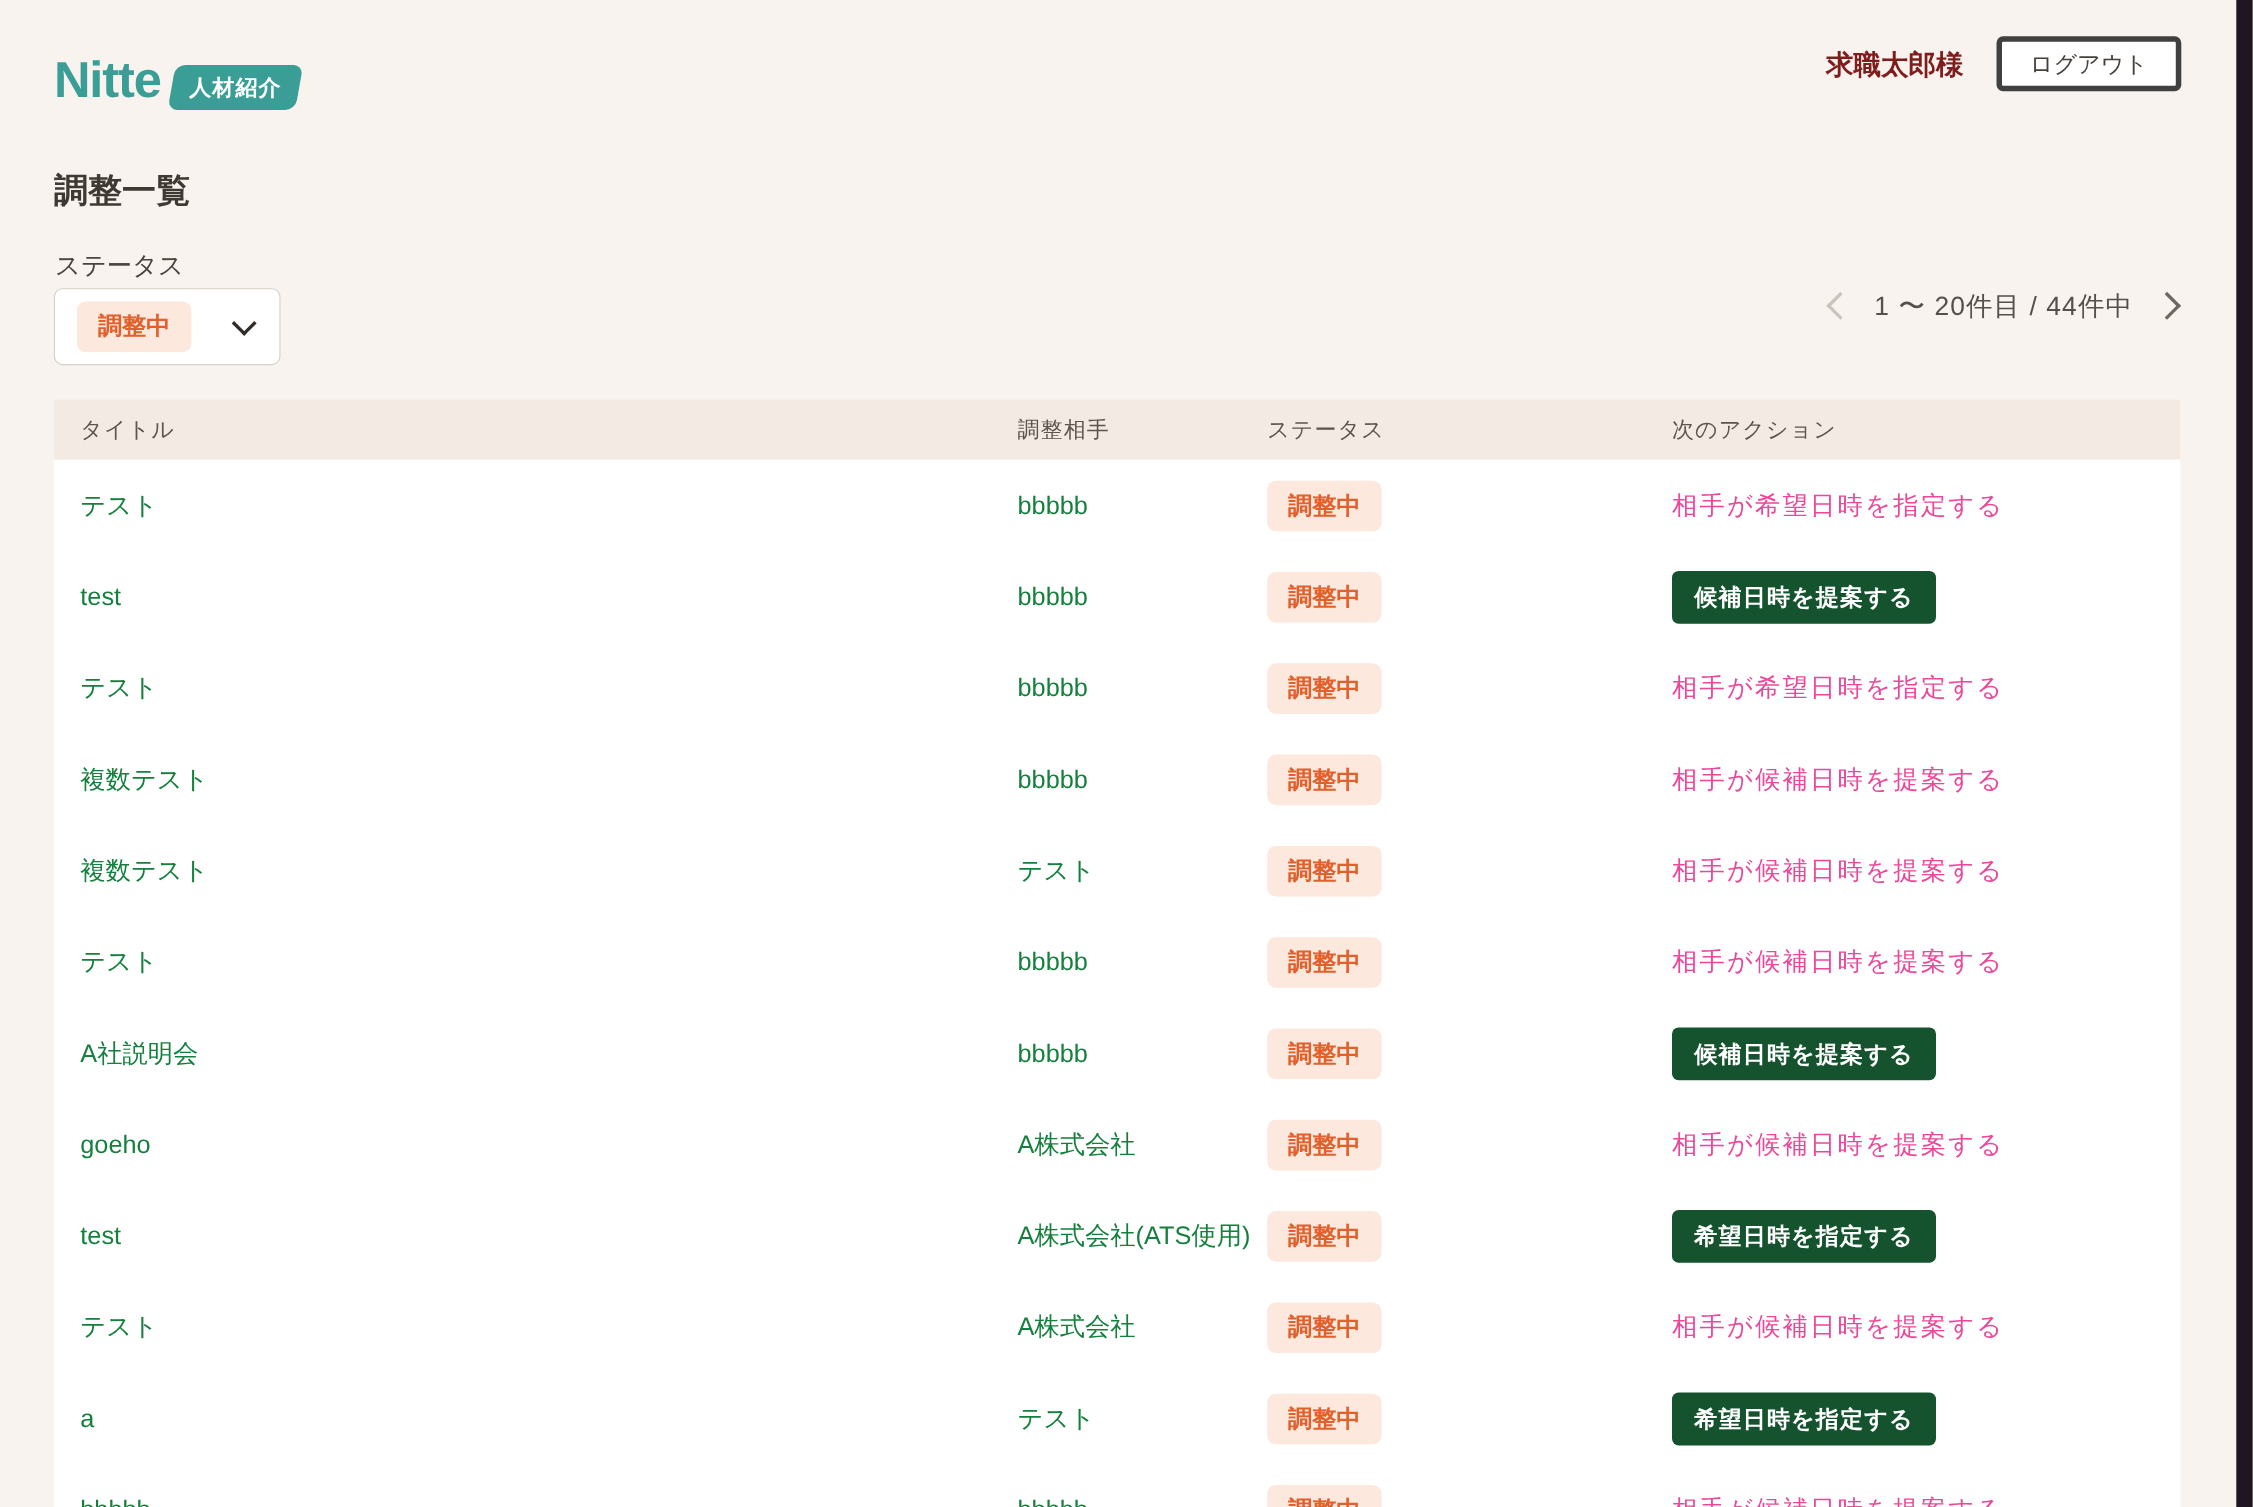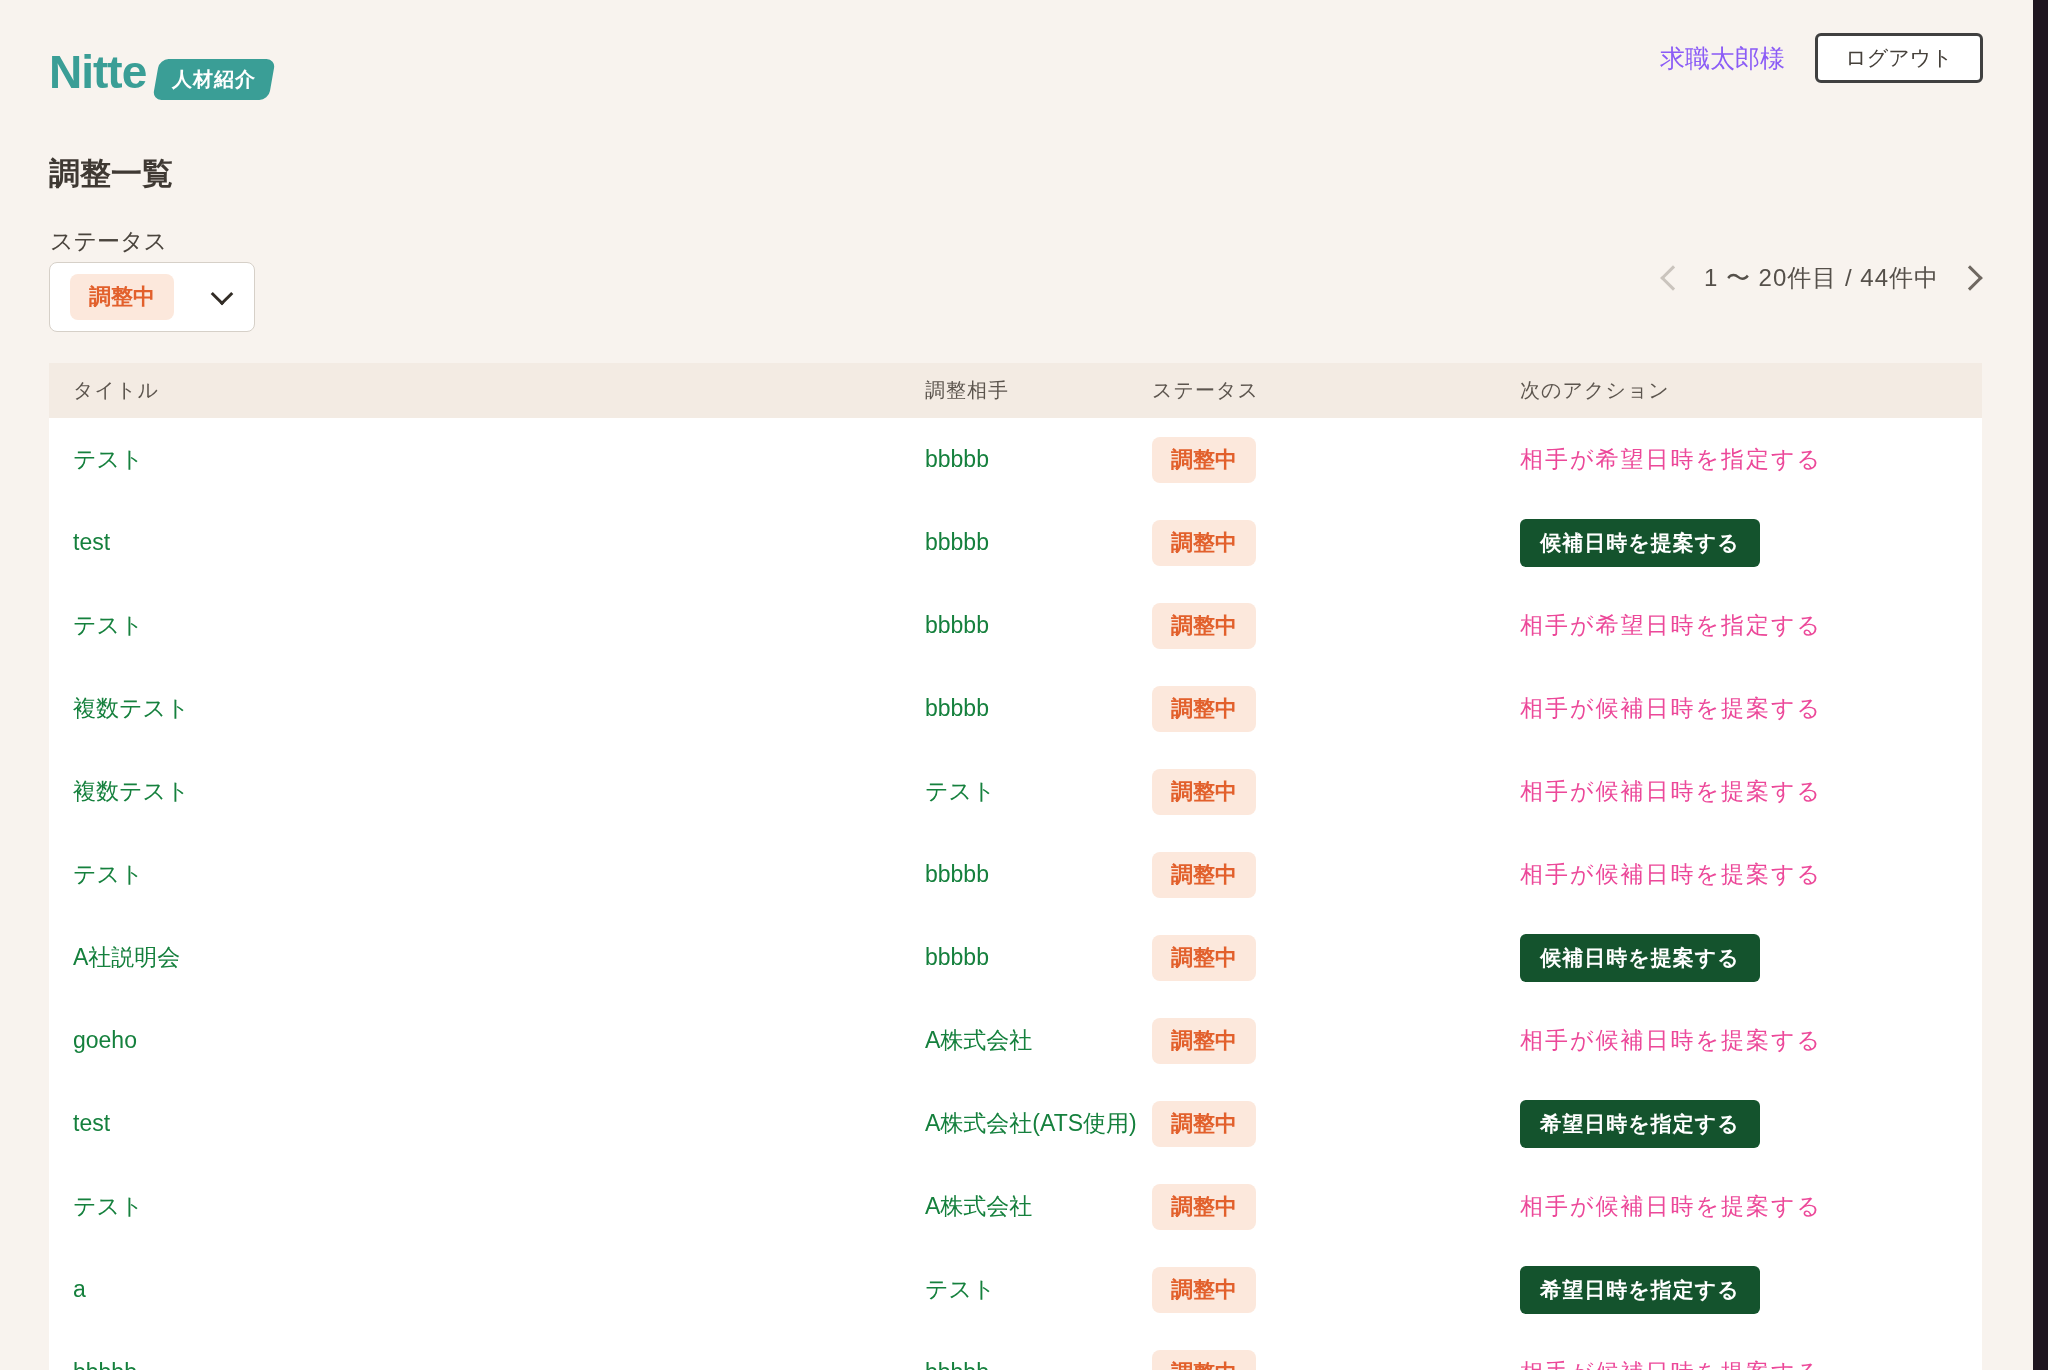--- a/index.html
+++ b/index.html
@@ -12,22 +12,22 @@
   
   .topbar{position:absolute;left:49px;top:28px;width:1934px;height:60px;
     display:flex;justify-content:space-between;align-items:center;}
   .brand{display:flex;align-items:center;margin-top:28px;}
   .brand-name{font-size:46px;font-weight:800;color:#3a9e96;letter-spacing:-1px;line-height:1;}
   .brand-badge{display:inline-block;margin-left:10px;margin-top:14px;
     background:#3a9e96;color:#fff;font-size:20px;font-weight:700;
     padding:7px 16px;border-radius:9px;transform:skewX(-10deg);}
   .brand-badge>span{display:inline-block;transform:skewX(10deg);letter-spacing:1px;}
   .topbar-right{display:flex;align-items:center;gap:30px;}
-  .user-name{font-size:25px;color:#8b5cf6;}
-  .logout-btn{background:#ffffff;border:3px solid #404040;border-radius:6px;
+  .user-name{font-size:25px;color:#7f1d1d;font-weight:bold;}
+  .logout-btn{background:#ffffff;border:5px solid #404040;border-radius:6px;
     width:168px;height:50px;font-size:21px;color:#45403a;cursor:pointer;
     display:flex;align-items:center;justify-content:center;
     font-family:"Liberation Sans","DejaVu Sans",sans-serif;}
   
   .page-title{position:absolute;left:49px;top:153px;font-size:31px;font-weight:700;color:#3f3933;margin:0;}
   .filter-label{position:absolute;left:50px;top:226px;font-size:23px;color:#4a443d;}
   .status-select{position:absolute;left:49px;top:262px;width:206px;height:70px;
     background:#fff;border:1.5px solid #d6d0c8;border-radius:8px;box-sizing:border-box;
     display:flex;align-items:center;justify-content:space-between;
     padding:0 24px 0 20px;cursor:pointer;}

